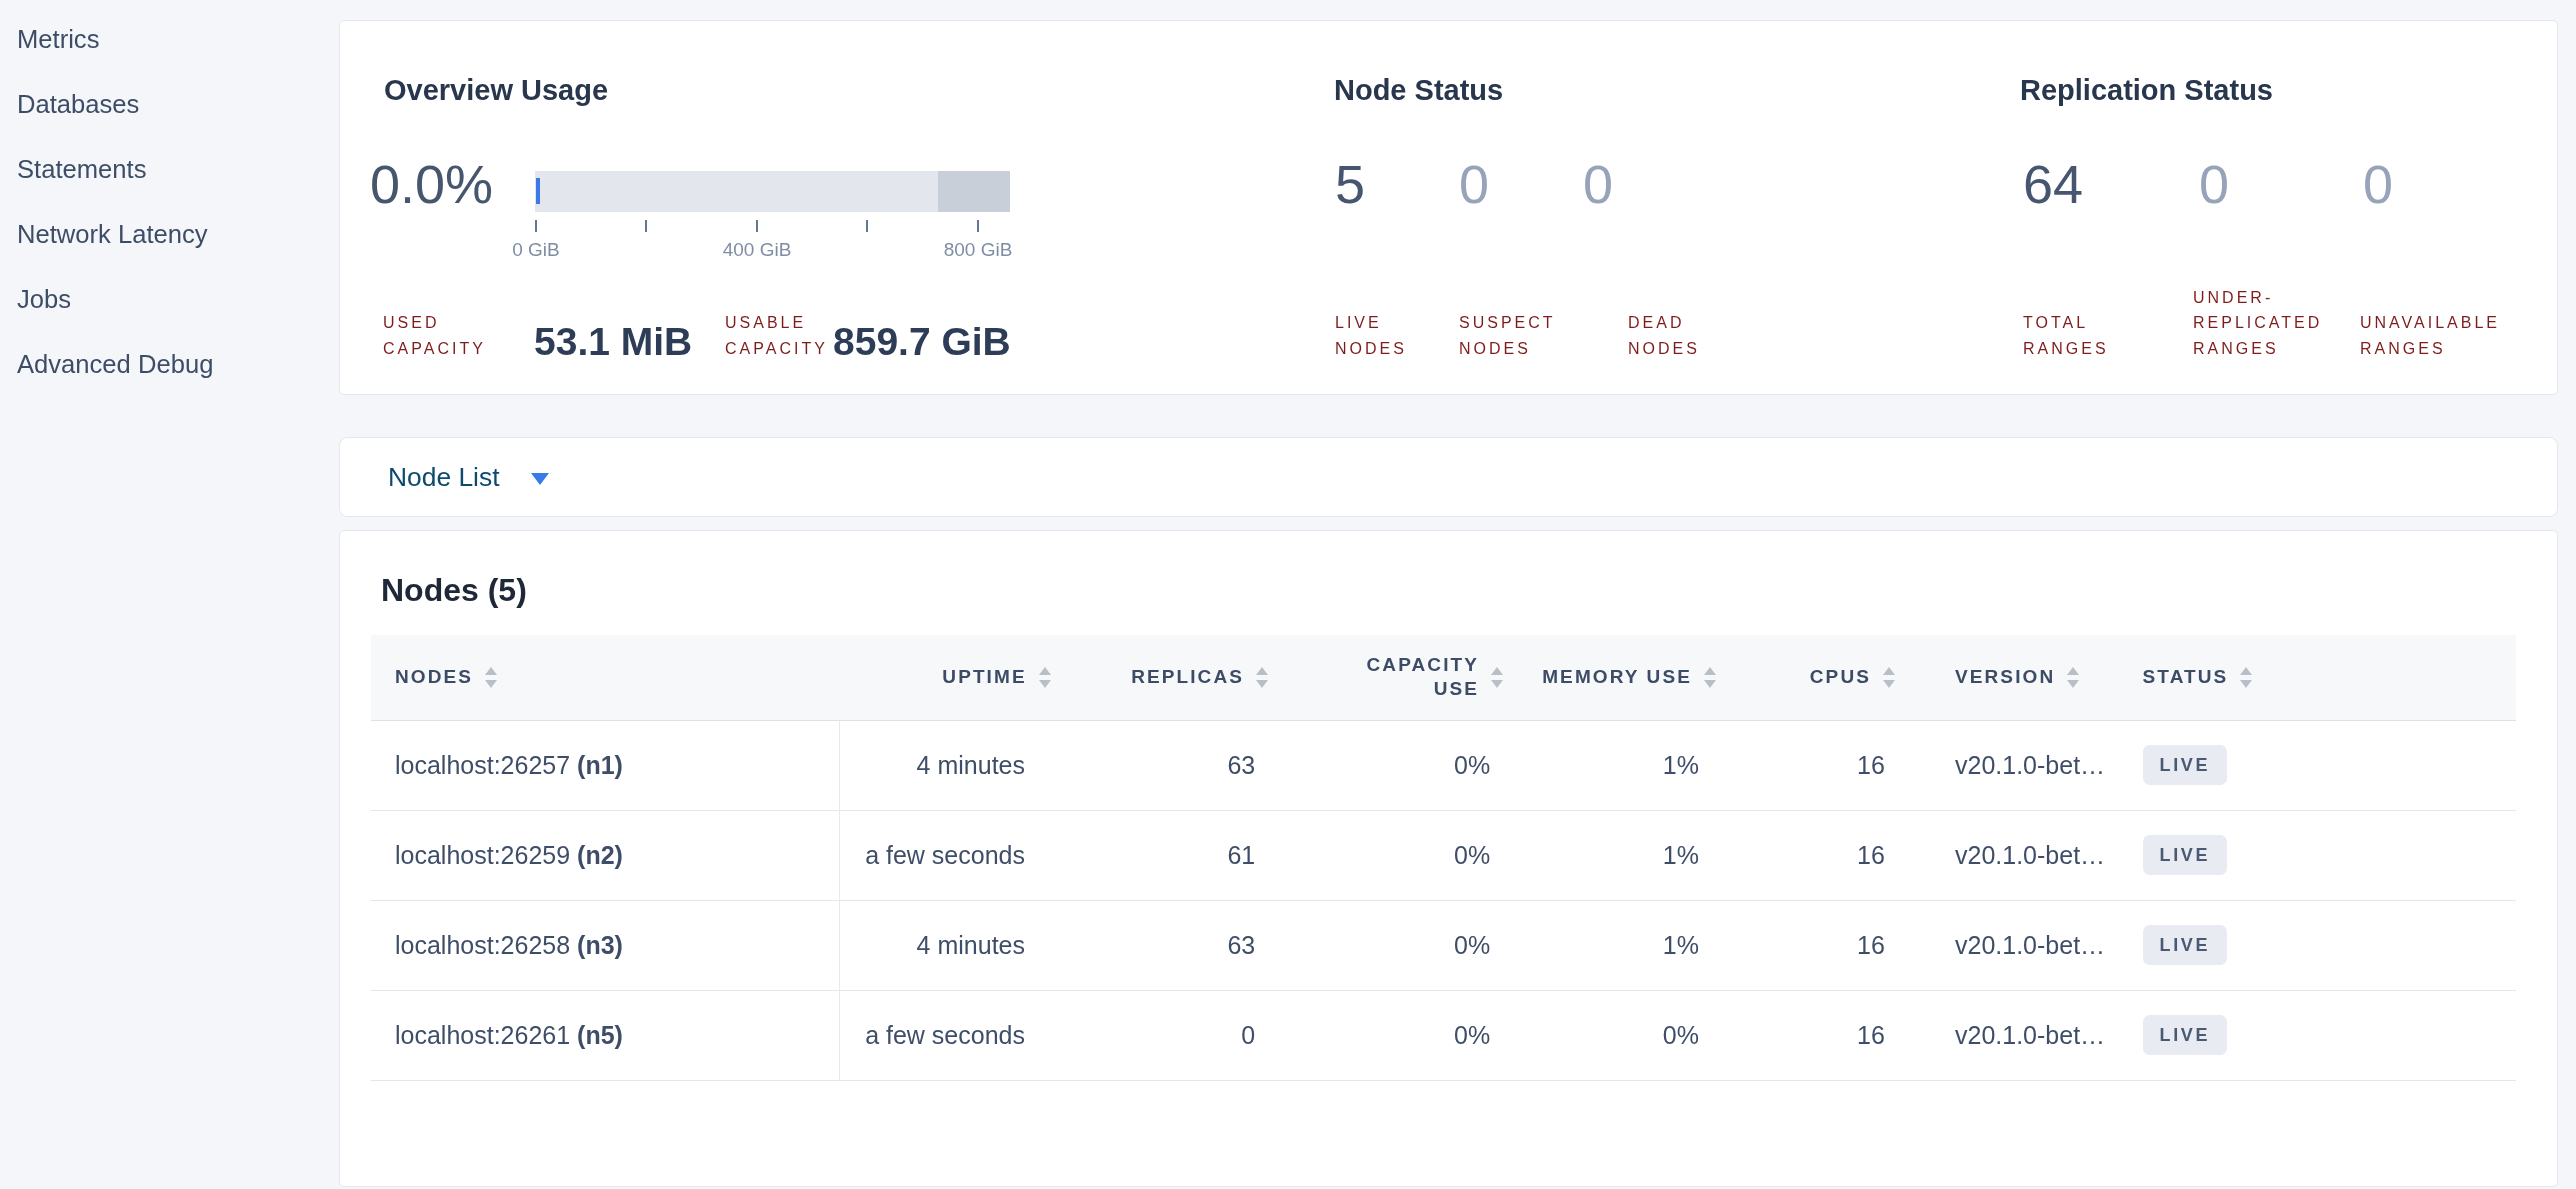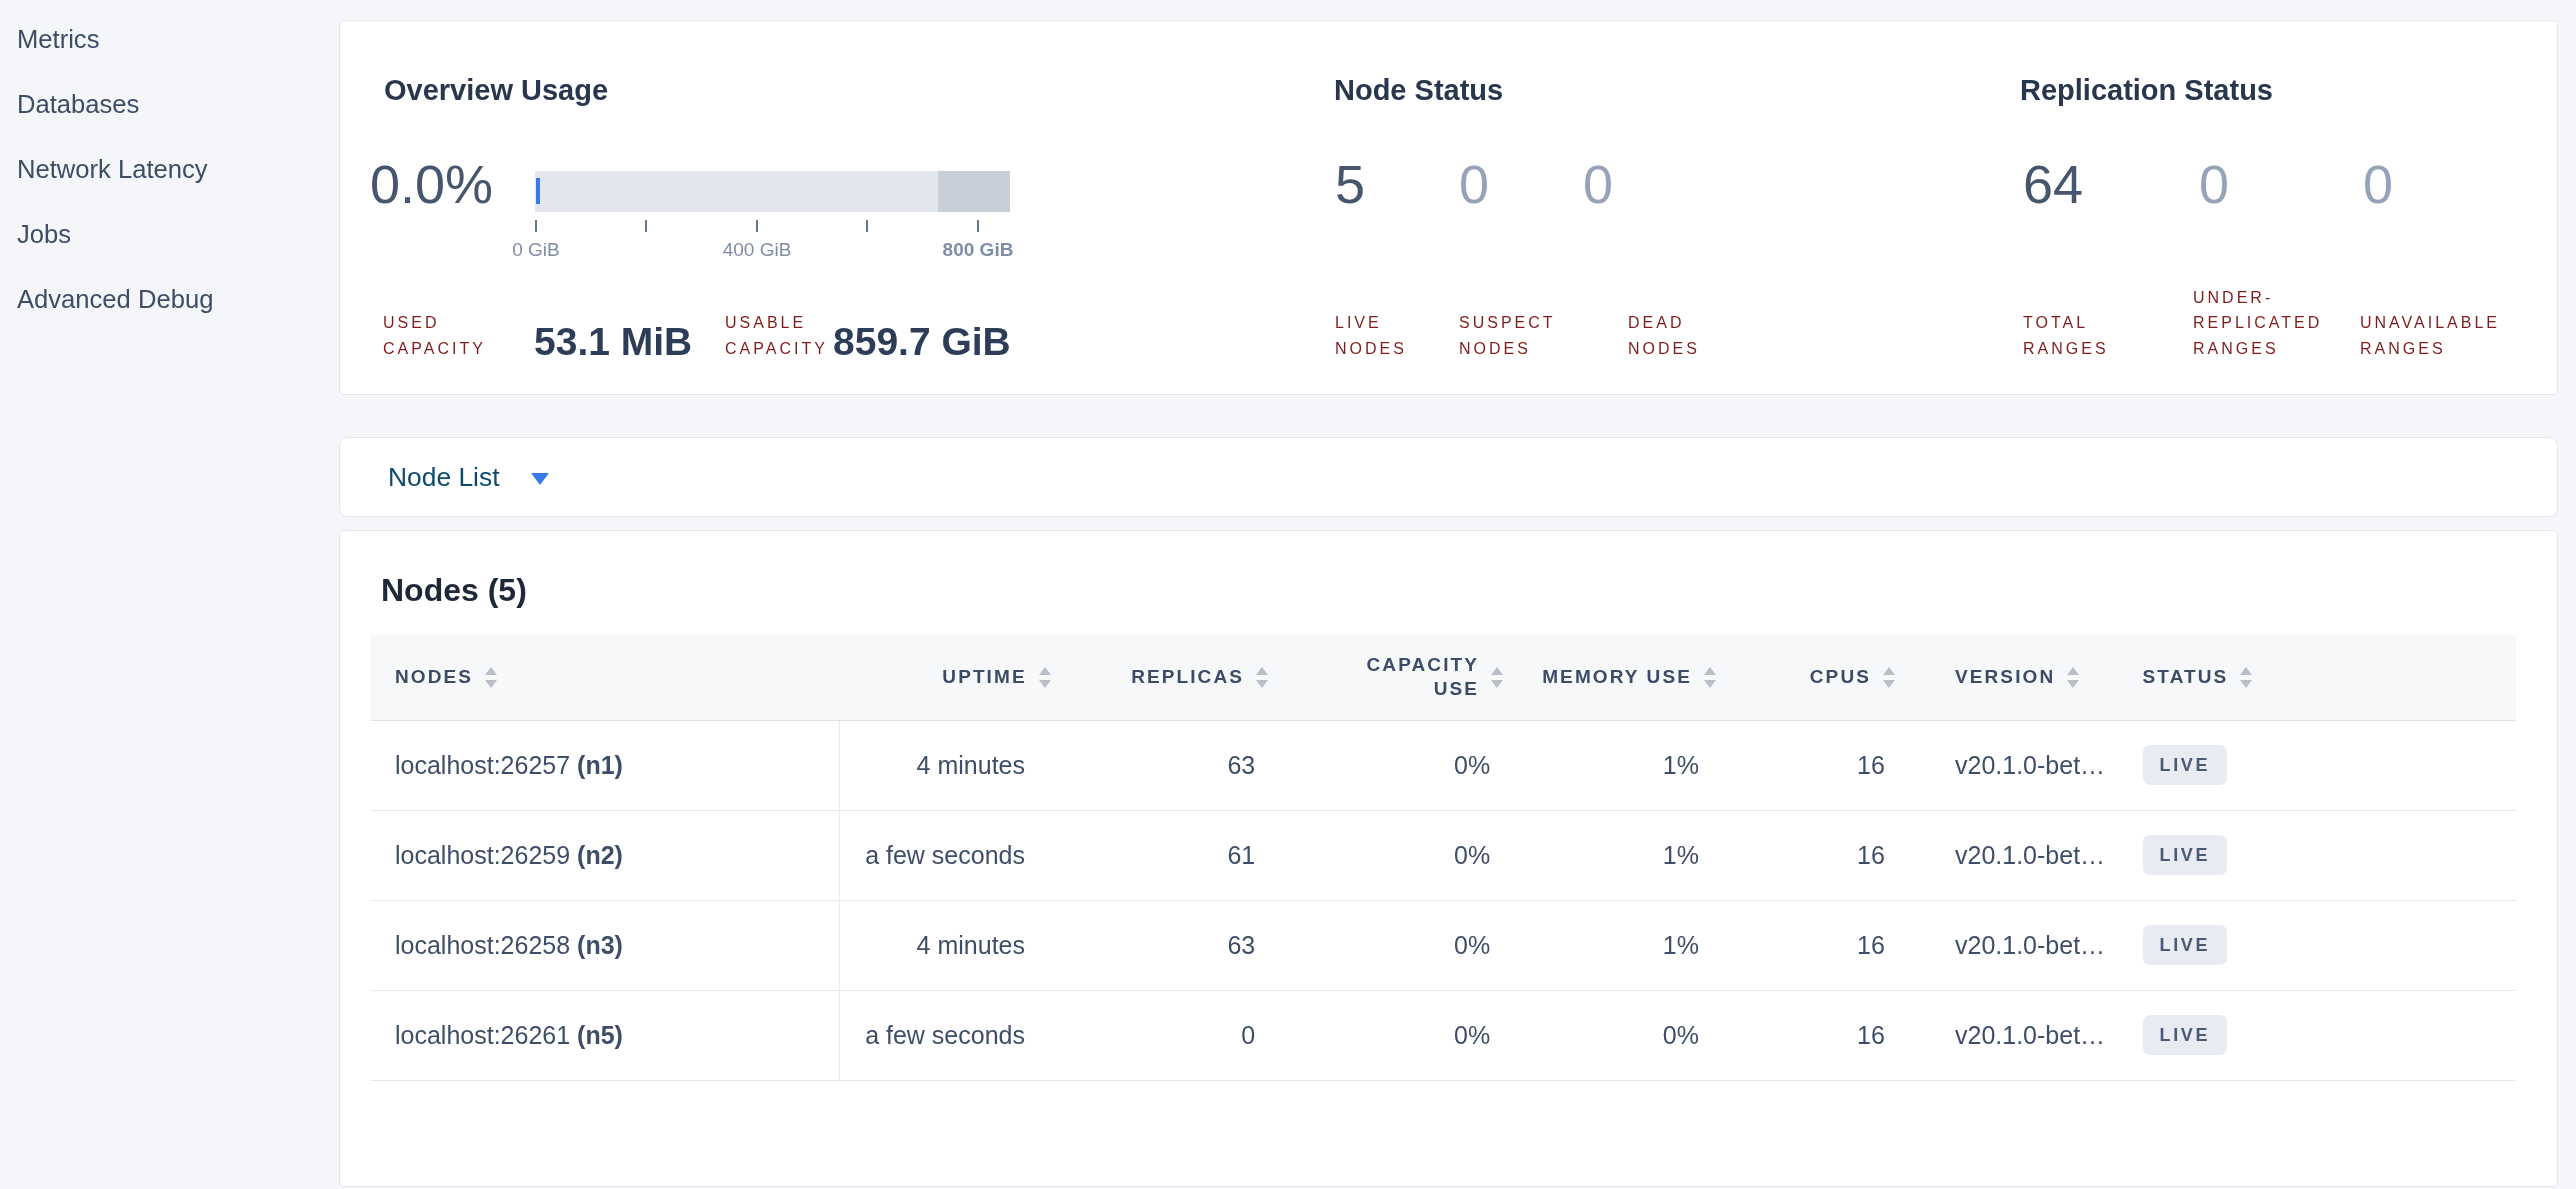--- a/index.html
+++ b/index.html
@@ -63,20 +63,23 @@
 <body>
 
 <aside class="sidebar">
   <div class="nav-item">
       <span>Metrics</span>
     </div>
   <div class="nav-item">
       <span>Databases</span>
     </div>
   <div class="nav-item">
+      <span>Statements</span>
+    </div>
+  <div class="nav-item">
       <span>Network Latency</span>
     </div>
   <div class="nav-item">
       <span>Jobs</span>
     </div>
   <div class="nav-item">
       <span>Advanced Debug</span>
     </div>
 </aside>
 
@@ -90,21 +93,21 @@
       <div class="gauge-dark"></div>
       <div class="gauge-used"></div>
     </div>
     <div class="gauge-tick" style="left:0;"></div>
     <div class="gauge-tick" style="left:110px;"></div>
     <div class="gauge-tick" style="left:221px;"></div>
     <div class="gauge-tick" style="left:331px;"></div>
     <div class="gauge-tick" style="left:442px;"></div>
     <div class="gauge-ticklabel" style="left:0.9px;">0 GiB</div>
     <div class="gauge-ticklabel" style="left:222px;">400 GiB</div>
-    <div class="gauge-ticklabel" style="left:443px;font-weight:bold;">800 GiB</div>
+    <div class="gauge-ticklabel" style="left:443px;">800 GiB</div>
   </div>
 
   <div class="stat-label" style="left:43px;">
     <span>USED</span>
     <span>CAPACITY</span>
   </div>
   <div class="stat-value" style="left:194px;">53.1 MiB</div>
   <div class="stat-label" style="left:385px;">
     <span>USABLE</span>
     <span>CAPACITY</span>

